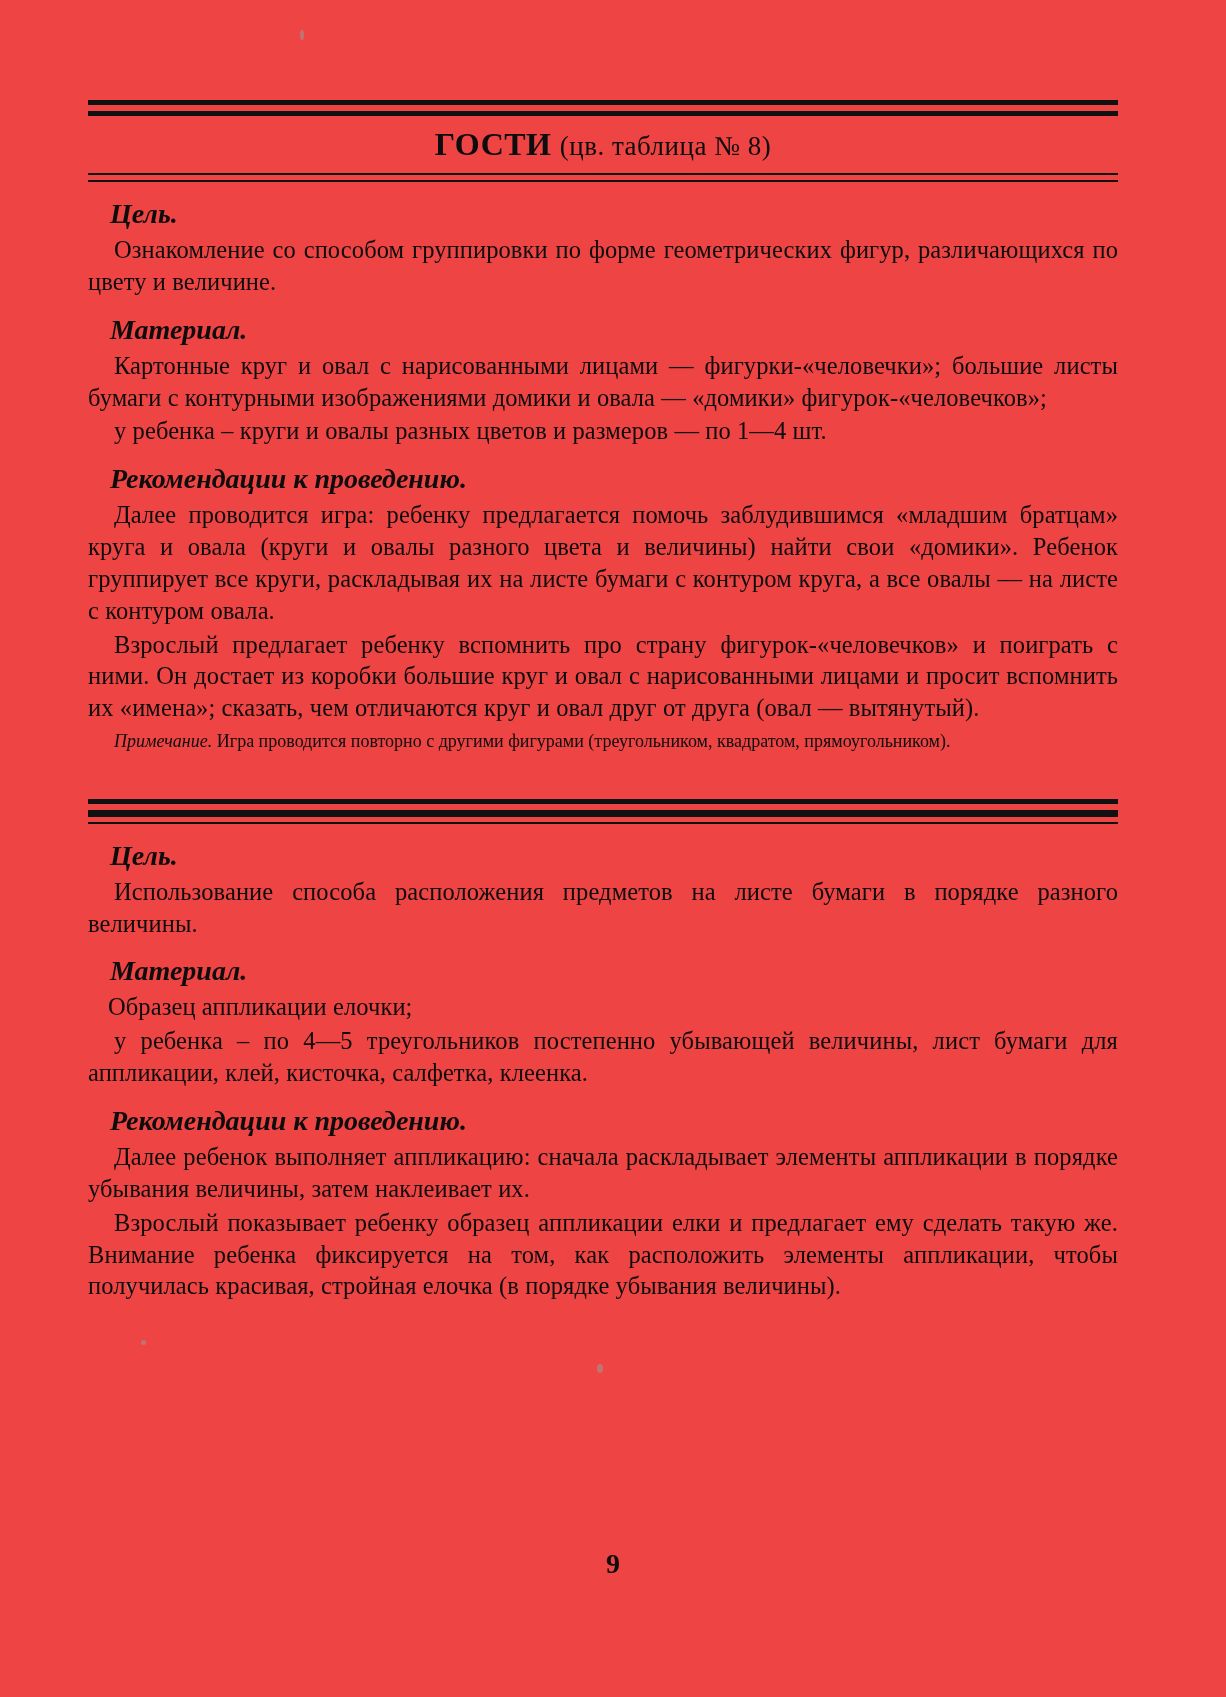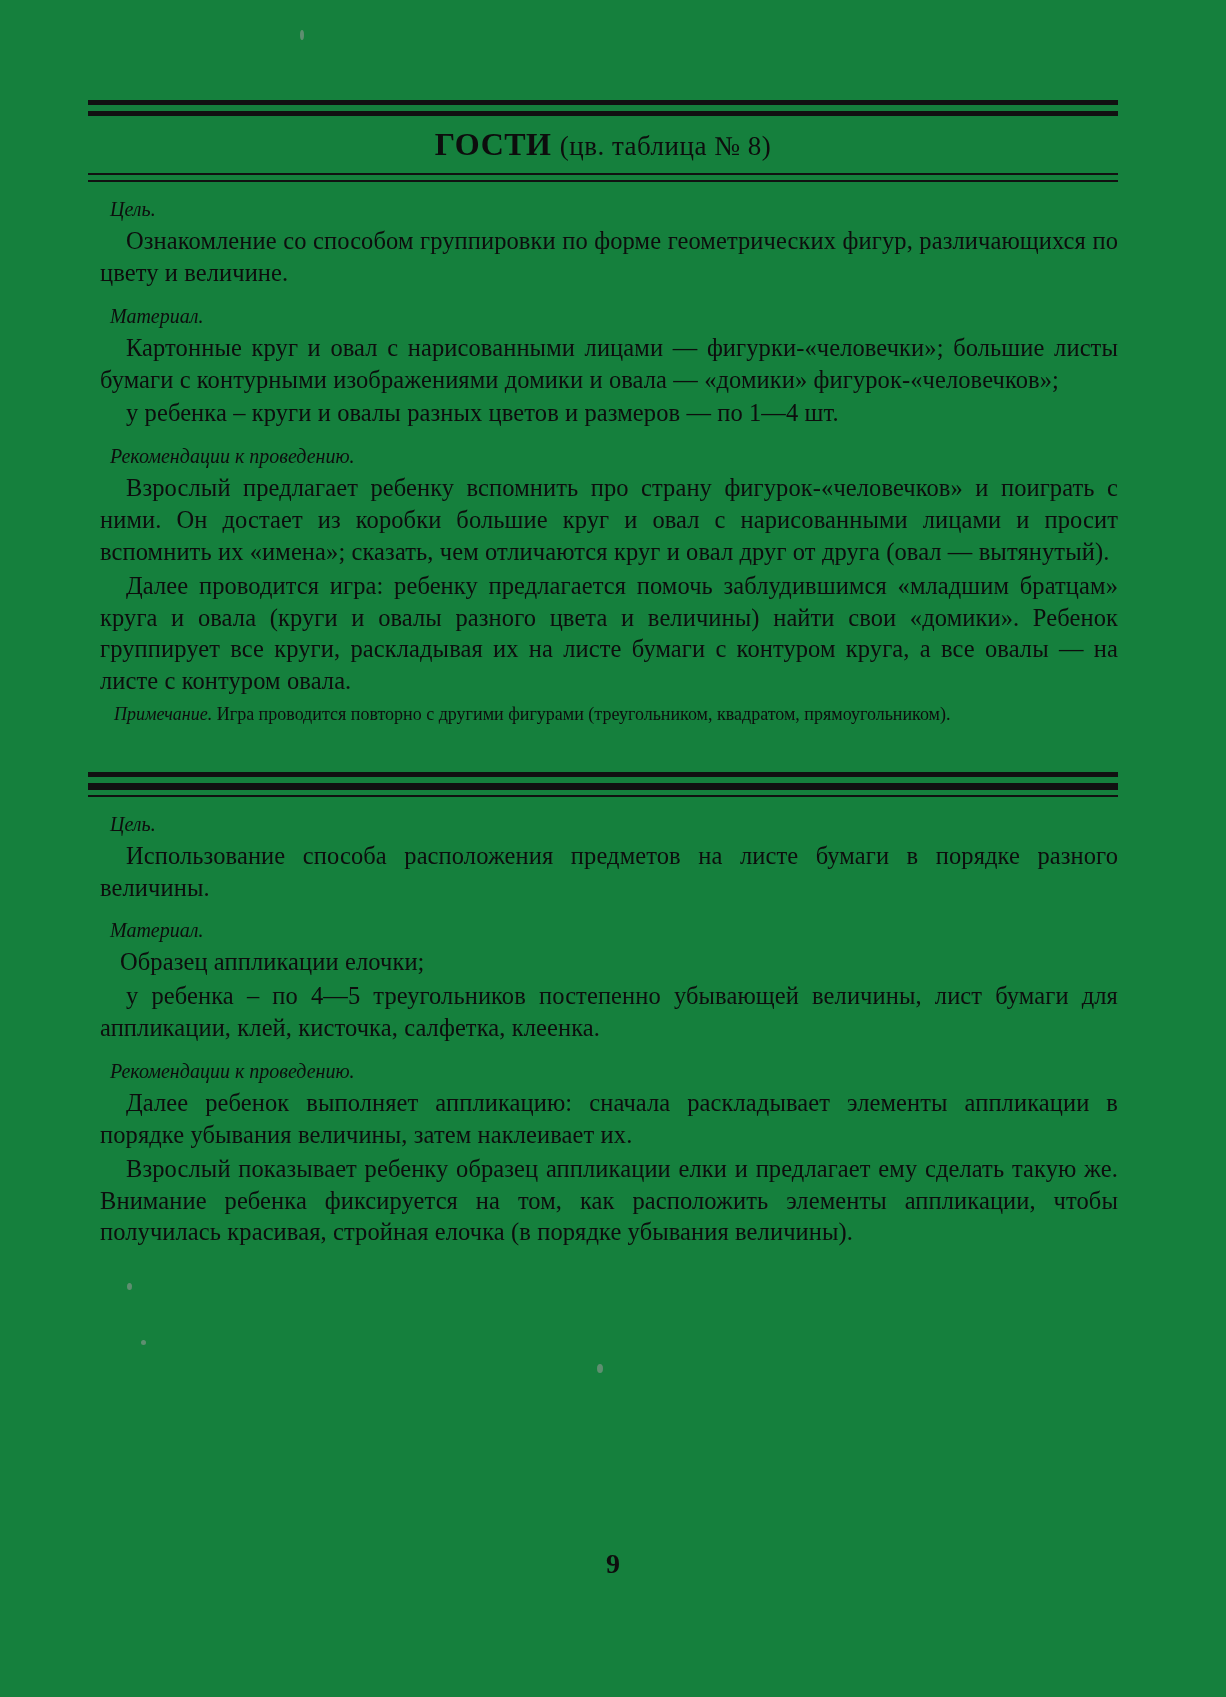--- a/index.html
+++ b/index.html
@@ -13,21 +13,21 @@
     position: relative;
     font-family: "Liberation Serif", serif;
     color: #0d0d0d;
     overflow: hidden;
   }
   .page {
     position: absolute;
     left: 0; top: 0;
     width: 1226px;
     height: 1697px;
-    background: #15803d;
+    background: #ef4444;
   }
   .content {
     position: absolute;
     left: 88px;
     top: 100px;
     width: 1030px;
   }
 
   
   .rule-thick {
@@ -56,30 +56,30 @@
     font-size: 32px;
     font-weight: bold;
   }
   .section-title .sub {
     font-size: 27px;
     font-weight: normal;
   }
 
   
   .subhead {
-    font-size: 20px;
-    font-weight: normal;
+    font-size: 28px;
+    font-weight: bold;
     font-style: italic;
     font-family: "Liberation Serif", serif;
     margin: 16px 0 4px 22px;
   }
   p.para {
     font-size: 24.5px;
     line-height: 1.30;
-    margin: 2px 0 2px 12px;
+    margin: 2px 0 2px 0;
     text-align: justify;
     text-indent: 26px;
     font-family: "Liberation Serif", serif;
     letter-spacing: 0.1px;
   }
   p.para.noindent {
     text-indent: 20px;
   }
   p.note {
     font-size: 18px;
@@ -139,22 +139,22 @@
       <div class="rule-thin"></div>
 
       <div class="subhead">Цель.</div>
       <p class="para">Ознакомление со способом группировки по форме геометрических фигур, различающихся по цвету и величине.</p>
 
       <div class="subhead">Материал.</div>
       <p class="para">Картонные круг и овал с нарисованными лицами — фигурки-«человечки»; большие листы бумаги с контурными изображениями домики и овала — «домики» фигурок-«человечков»;</p>
       <p class="para">у ребенка – круги и овалы разных цветов и размеров — по 1—4 шт.</p>
 
       <div class="subhead">Рекомендации к проведению.</div>
+      <p class="para">Далее проводится игра: ребенку предлагается помочь заблудившимся «младшим братцам» круга и овала (круги и овалы разного цвета и величины) найти свои «домики». Ребенок группирует все круги, раскладывая их на листе бумаги с контуром круга, а все овалы — на листе с контуром овала.</p>
       <p class="para">Взрослый предлагает ребенку вспомнить про страну фигурок-«человечков» и поиграть с ними. Он достает из коробки большие круг и овал с нарисованными лицами и просит вспомнить их «имена»; сказать, чем отличаются круг и овал друг от друга (овал — вытянутый).</p>
-      <p class="para">Далее проводится игра: ребенку предлагается помочь заблудившимся «младшим братцам» круга и овала (круги и овалы разного цвета и величины) найти свои «домики». Ребенок группирует все круги, раскладывая их на листе бумаги с контуром круга, а все овалы — на листе с контуром овала.</p>
 
       <p class="note"><span class="note-label">Примечание.</span><span> Игра проводится повторно с другими фигурами (треугольником, квадратом, прямоугольником).</span></p>
     </div>
 
     <div class="section-gap"></div>
 
     <div>
       <div class="rule-thick"></div>
       <div class="rule-gap-a"></div>
       <div class="rule-thick"></div>

